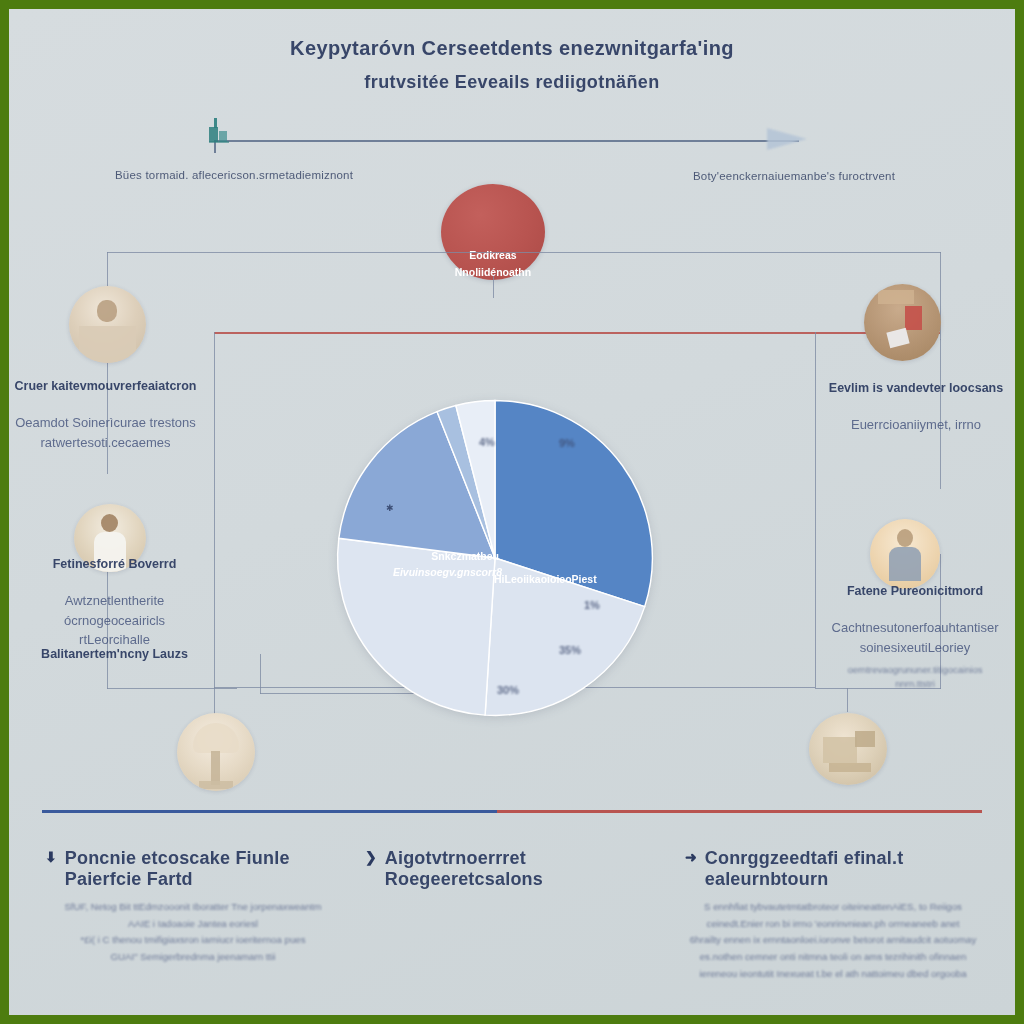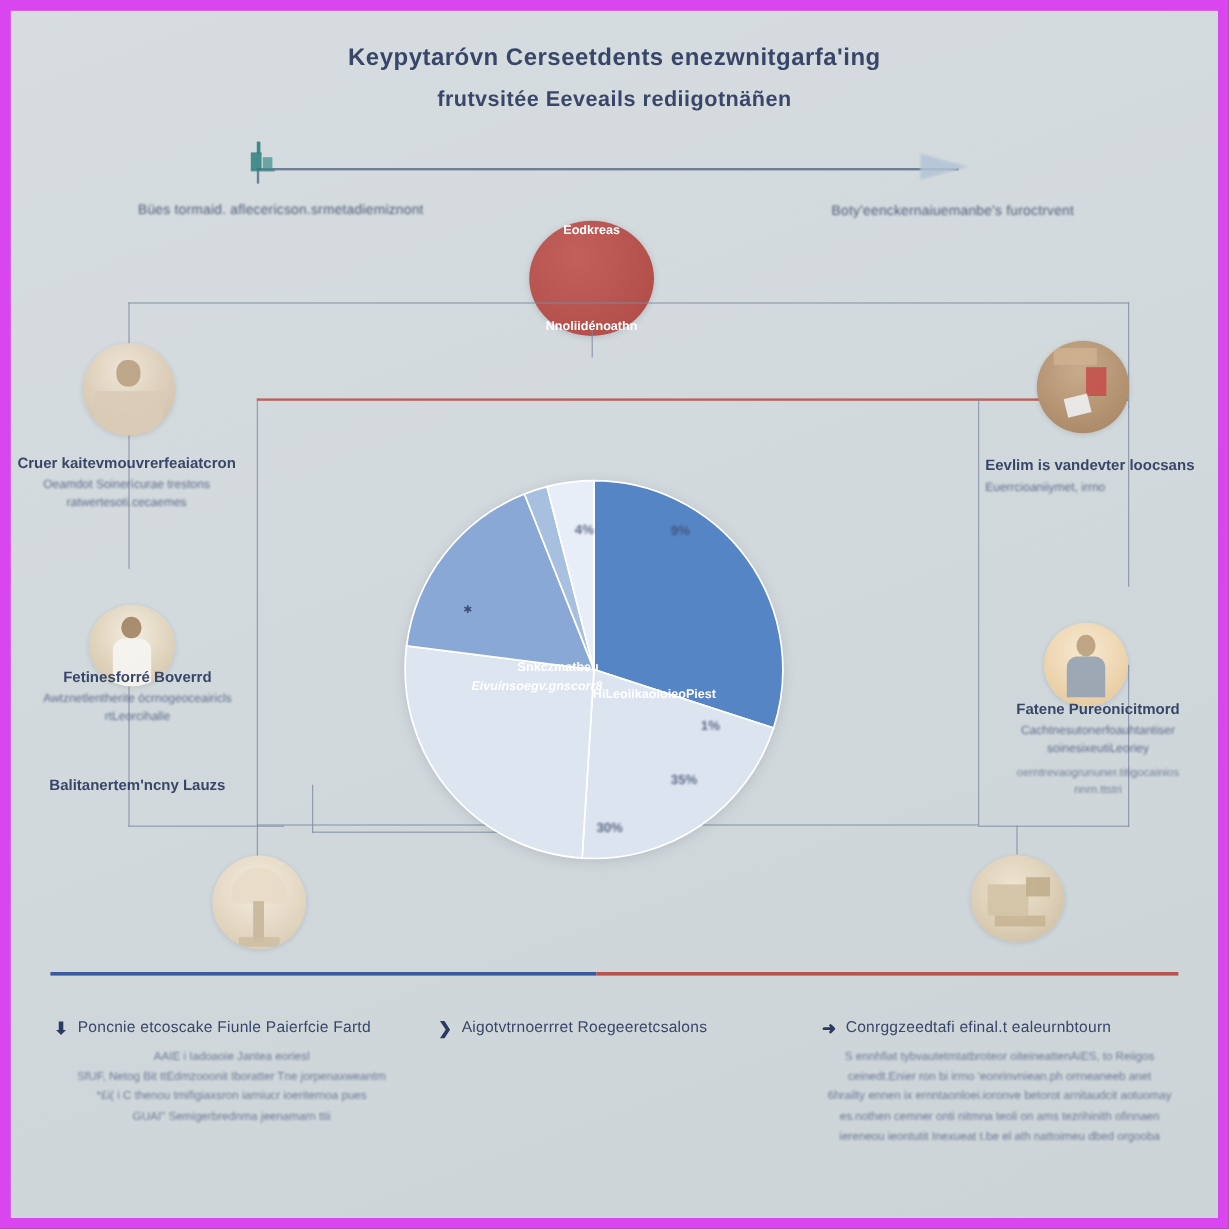--- a/index.html
+++ b/index.html
@@ -3,21 +3,21 @@
 <meta charset="utf-8">
 <style>
   * { margin:0; padding:0; box-sizing:border-box; }
   html,body { width:1024px; height:1024px; overflow:hidden; }
   body {
     background:#2a3a5c;
     font-family:"Liberation Sans", sans-serif;
   }
   #frame {
     position:absolute; left:0; top:0; width:1024px; height:1024px;
-    background:#d946ef; padding:9px;
+    background:#4d7c0f; padding:9px;
   }
   #canvas {
     position:relative; width:1006px; height:1006px;
     background:linear-gradient(160deg,#d6dcdf 0%,#d2d9dc 45%,#ccd4d7 100%);
     overflow:hidden;
   }
 
   
   .ps { color:#2c3a5e; letter-spacing:.2px; }
   .blurA { filter:blur(.55px); opacity:.92; }
@@ -39,59 +39,59 @@
   }
   #factory-icon { position:absolute; left:196px; top:106px; width:34px; height:30px; }
 
   #top-left-cap  { position:absolute; left:106px; top:160px; width:300px; font-size:11.5px; text-align:left; }
   #top-right-cap { position:absolute; left:684px; top:161px; width:300px; font-size:11.5px; text-align:left; }
 
   
   #hub {
     position:absolute; left:432px; top:175px; width:104px; height:96px; border-radius:50%;
     background:radial-gradient(circle at 38% 32%,#c3605c 0%,#b85450 55%,#ab4a46 100%);
-    display:flex; flex-direction:column; align-items:center; justify-content:space-between;
+    display:flex; flex-direction:column; align-items:center; justify-content:flex-end;
     box-shadow:0 1px 5px rgba(40,50,80,.18);
   }
   #hub span { color:#fff; font-size:10.5px; font-weight:600; line-height:1.55; text-align:center; filter:blur(.5px); }
 
   
   .ln { position:absolute; background:#7d8ba3; opacity:.78; }
   .lnh { height:1.4px; } .lnv { width:1.4px; }
   .ln-red { background:#b85450; opacity:.9; }
 
   
   .node-photo {
     position:absolute; border-radius:50%; overflow:hidden;
     box-shadow:0 1px 4px rgba(40,50,80,.15); filter:blur(.35px);
   }
   .node-cap { position:absolute; }
   .node-title { font-size:12.5px; font-weight:700; color:#2b3a60; }
-  .node-sub   { font-size:10px; color:#41507a; line-height:1.5; margin-top:4px; }
+  .node-sub   { font-size:13px; color:#41507a; line-height:1.5; margin-top:20px; }
   .node-sub2  { font-size:9.5px; color:#4a5880; line-height:1.5; margin-top:6px; }
 
   
   #pie-wrap { position:absolute; left:325px; top:390px; width:322px; height:318px; }
   #pie {
     width:322px; height:318px; border-radius:50%;
     filter:drop-shadow(0 2px 5px rgba(40,50,80,.14));
   }
   .pie-pct { position:absolute; font-size:11px; color:#3c4a6e; filter:blur(.8px); opacity:.78; font-weight:600; }
   .pie-lbl { position:absolute; font-size:10.5px; color:#ffffff; filter:blur(.6px); font-weight:600; line-height:1.5; }
 
   
   #div-blue { position:absolute; left:33px; top:801px; width:455px; height:3px; background:#3a5a9c; }
   #div-red  { position:absolute; left:488px; top:801px; width:485px; height:3px; background:#b85450; }
 
   
   #cards { position:absolute; left:30px; top:835px; width:948px; display:flex; gap:12px; }
   .card { flex:1; padding:4px 6px; }
   .card-head { display:flex; align-items:flex-start; gap:8px; }
   .card-bullet { font-size:14px; color:#2b3a60; font-weight:700; line-height:1; margin-top:2px; }
-  .card-title { font-size:13px; font-weight:400; color:#2b3a60; letter-spacing:.2px; }
+  .card-title { font-size:18px; font-weight:700; color:#2b3a60; letter-spacing:.2px; }
   .card-body { margin-top:9px; font-size:9.7px; color:#44527c; line-height:1.72; text-align:center; }
   .card-body div { white-space:nowrap; overflow:hidden; text-overflow:clip; }
 </style>
 </head>
 <body>
 
 <div id="frame">
 <div id="canvas">
 
   <div id="title-block">
@@ -172,21 +172,21 @@
   </div>
   <div class="node-cap node-title blurA" style="left:8px; top:638px; width:195px; text-align:center;">Balitanertem'ncny Lauzs</div>
 
   <div class="node-photo" style="left:855px; top:275px; width:77px; height:77px;
        background:radial-gradient(circle at 45% 32%,#c9ab8c 0%,#b59574 52%,#a3835f 100%);">
     <div style="position:absolute;left:14px;top:6px;width:36px;height:14px;background:#cfb391;opacity:.8;"></div>
     <div style="position:absolute;left:41px;top:22px;width:17px;height:24px;background:#c4514a;opacity:.9;"></div>
     <div style="position:absolute;left:24px;top:46px;width:20px;height:16px;background:#eef0f2;opacity:.9;
          transform:rotate(-14deg);"></div>
   </div>
-  <div class="node-cap" style="left:812px; top:372px; width:190px; text-align:left;">
+  <div class="node-cap" style="left:812px; top:372px; width:190px; text-align:center;">
     <div class="node-title blurA">Eevlim is vandevter loocsans</div>
     <div class="node-sub blurB">Euerrcioaniiymet, irrno</div>
   </div>
 
   <div class="node-photo" style="left:861px; top:510px; width:70px; height:70px;
        background:radial-gradient(circle at 48% 34%,#f7e9d2 0%,#eed6b2 52%,#e3c595 100%);">
     <div style="position:absolute;left:27px;top:10px;width:16px;height:18px;border-radius:50%;
          background:#b59a78;opacity:.85;"></div>
     <div style="position:absolute;left:19px;top:28px;width:32px;height:34px;border-radius:9px 9px 0 0;
          background:#94a2b4;opacity:.9;"></div>
@@ -243,22 +243,22 @@
   <div id="div-red"></div>
 
   <div id="cards">
 
     <div class="card">
       <div class="card-head">
         <span class="card-bullet">⬇</span>
         <span class="card-title blurA">Poncnie etcoscake Fiunle Paierfcie Fartd</span>
       </div>
       <div class="card-body blurC">
+        <div>SfUF, Netog Bit ttEdmzooonit Iboratter Tne jorpenaxweantm</div>
         <div>AAIE i Iadoaoie Jantea eoriesl</div>
-        <div>SfUF, Netog Bit ttEdmzooonit Iboratter Tne jorpenaxweantm</div>
         <div>*£i( i C thenou tmifigiaxsron iarniucr ioeriternoa pues</div>
         <div>GUAI"       Semigerbrednma jeenamarn ttii</div>
       </div>
     </div>
 
     <div class="card">
       <div class="card-head">
         <span class="card-bullet">❯</span>
         <span class="card-title blurA">Aigotvtrnoerrret Roegeeretcsalons</span>
       </div>

